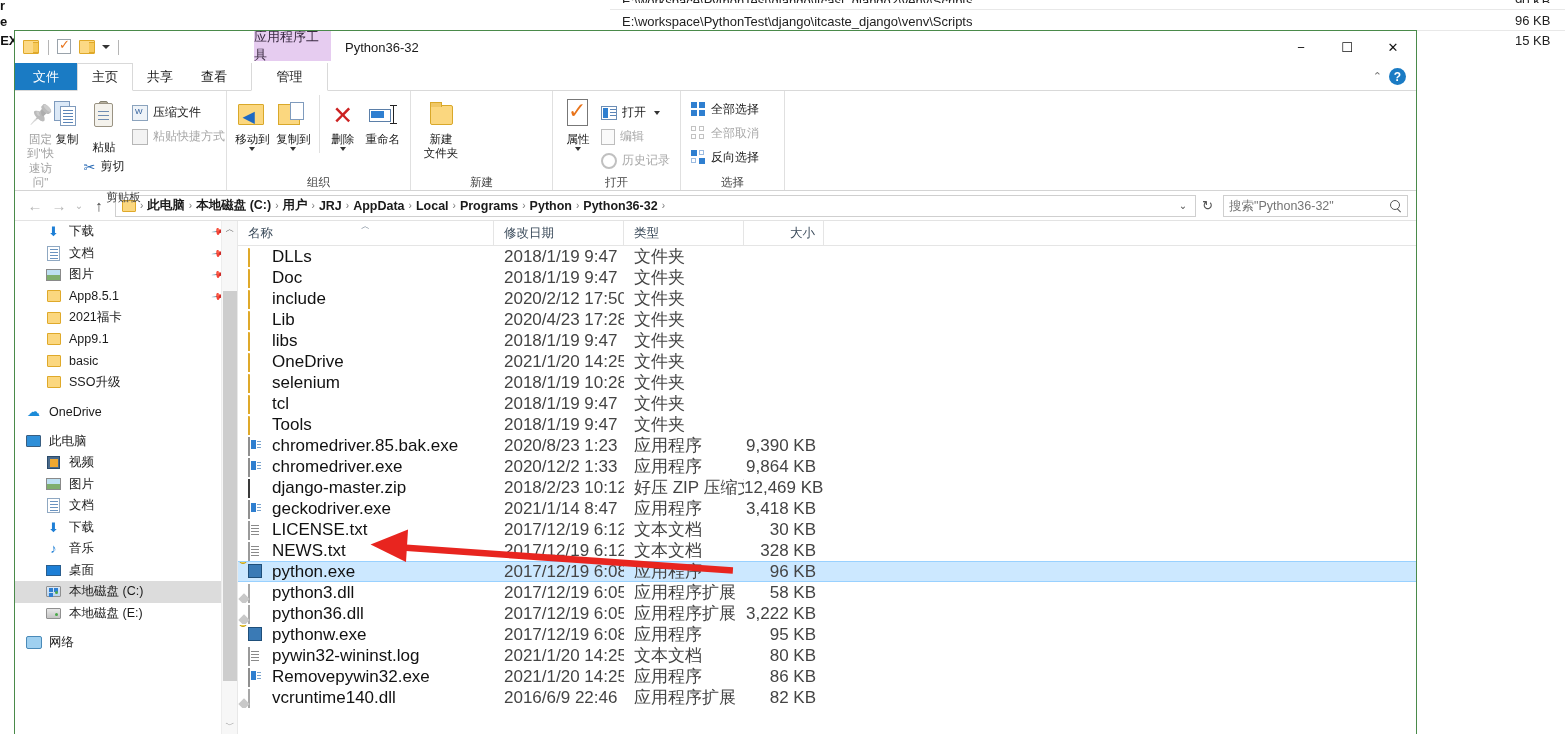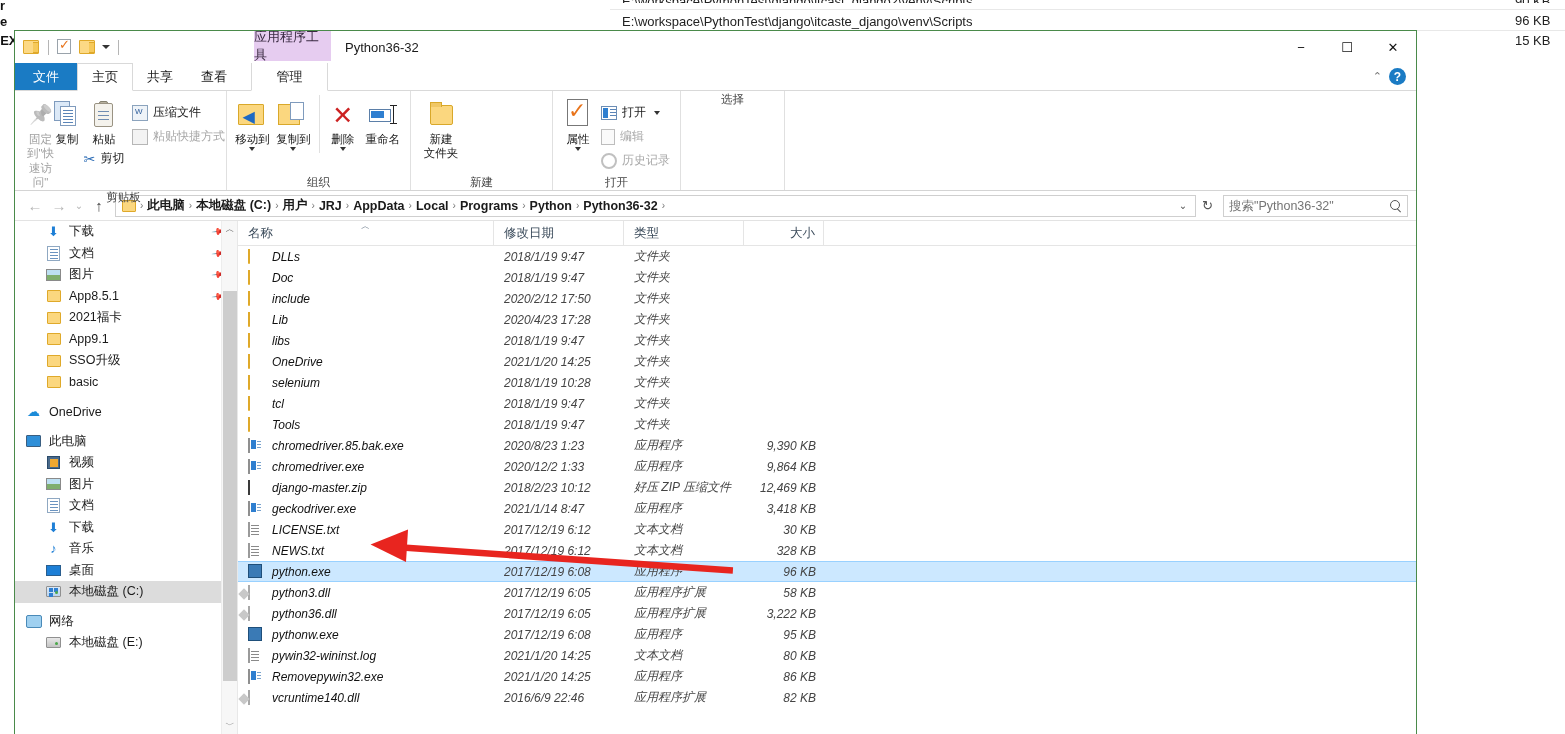--- a/index.html
+++ b/index.html
@@ -400,21 +400,21 @@
   .col.c-size { width: 80px; flex: 0 0 80px; justify-content: flex-end; padding-right: 8px; padding-left: 0; }
   .col.c-rest { flex: 1; border-right: none; }
   .sort-ind {
     position: absolute; left: 50%; top: -1px; transform: translateX(-50%);
     font-size: 9px; color: #6a7a8a;
   }
 
   .rows { flex: 1; overflow: hidden; position: relative; }
   .frow {
     height: 21px; display: flex; align-items: center;
-    font-size: 12px; cursor: default; font-style: italic;
+    font-size: 17px; cursor: default;
   }
   .frow.sel { background: #cce8ff; border-top: 1px solid #99d1ff; border-bottom: 1px solid #99d1ff; height: 21px; }
   .cell { overflow: hidden; white-space: nowrap; }
   .cell.name { width: 256px; flex: 0 0 256px; display: flex; align-items: center; padding-left: 10px; color: #111; }
   .cell.date { width: 130px; flex: 0 0 130px; padding-left: 10px; color: #444; }
   .cell.type { width: 120px; flex: 0 0 120px; padding-left: 10px; color: #444; }
   .cell.size { width: 80px; flex: 0 0 80px; text-align: right; padding-right: 8px; color: #444; }
   .fico { width: 16px; height: 16px; margin-right: 8px; flex: 0 0 16px; position: relative; }
 
   .fi-folder { width: 15px; height: 12px; margin-top: 2px; background: #fbd77f; border: 1px solid #dfa92a; border-radius: 0 1px 1px 1px; }
@@ -506,21 +506,21 @@
         <div class="bigbtn" style="width:46px;">
           <span class="gi">
             <span class="g-copy">
                 <i class="pg b"></i>
                 <i class="pg f"></i>
               </span>
           </span>
           <span>复制</span>
         </div>
         <div style="display:flex; flex-direction:column; align-items:center; width:48px;">
-          <div class="bigbtn" style="width:48px;">
+          <div class="bigbtn" style="width:48px;gap:8px;">
             <span class="gi">
               <span class="g-paste">
                   <i class="clip"></i>
                   <i class="bd"></i>
                   <i class="ln" style="top:10px"></i>
                   <i class="ln" style="top:14px"></i>
                   <i class="ln" style="top:18px"></i>
                 </span>
             </span>
             <span>粘贴</span>
@@ -624,20 +624,51 @@
           <div class="smallbtn dis">
             <span class="g-hist"></span>
             <span>历史记录</span>
           </div>
         </div>
       </div>
       <div class="rgroup-title">打开</div>
     </div>
 
     <div class="rgroup" style="width:104px;">
+      <div class="rgroup-items">
+        <div class="smallcol" style="padding-top:4px;">
+          <div class="smallbtn">
+            <span class="g-selall">
+                <i></i>
+                <i></i>
+                <i></i>
+                <i></i>
+              </span>
+            <span>全部选择</span>
+          </div>
+          <div class="smallbtn dis">
+            <span class="g-selall g-selnone">
+                <i></i>
+                <i></i>
+                <i></i>
+                <i></i>
+              </span>
+            <span>全部取消</span>
+          </div>
+          <div class="smallbtn">
+            <span class="g-selall g-selinv">
+                <i></i>
+                <i></i>
+                <i></i>
+                <i></i>
+              </span>
+            <span>反向选择</span>
+          </div>
+        </div>
+      </div>
       <div class="rgroup-title">选择</div>
     </div>
 
     <div class="rgroup" style="flex:1; border-right:none;"></div>
   </div>
 
   <div class="addrbar">
     <div class="navbtn">←</div>
     <div class="navbtn">→</div>
     <div class="navbtn small">⌄</div>
@@ -717,28 +748,28 @@
       <div class="nav-item deep">
           <span class="nav-ico">
             <span class="ic-fold"></span>
           </span>
           <span>App9.1</span>
         </div>
       <div class="nav-item deep">
           <span class="nav-ico">
             <span class="ic-fold"></span>
           </span>
+          <span>basic</span>
+        </div>
+      <div class="nav-item deep">
+          <span class="nav-ico">
+            <span class="ic-fold"></span>
+          </span>
           <span>SSO升级</span>
         </div>
-      <div class="nav-item deep">
-          <span class="nav-ico">
-            <span class="ic-fold"></span>
-          </span>
-          <span>basic</span>
-        </div>
 
       <div class="nav-item root spacer-top">
           <span class="nav-ico">
             <span class="ic-cloud">☁</span>
           </span>
           <span>OneDrive</span>
         </div>
 
       <div class="nav-item root spacer-top">
           <span class="nav-ico">
@@ -781,32 +812,32 @@
             <span class="ic-desk"></span>
           </span>
           <span>桌面</span>
         </div>
       <div class="nav-item deep sel">
           <span class="nav-ico">
             <span class="ic-drive sys"></span>
           </span>
           <span>本地磁盘 (C:)</span>
         </div>
+      <div class="nav-item deep">
+          <span class="nav-ico">
+            <span class="ic-drive"></span>
+          </span>
+          <span>本地磁盘 (E:)</span>
+        </div>
+
       <div class="nav-item root spacer-top">
           <span class="nav-ico">
             <span class="ic-net"></span>
           </span>
           <span>网络</span>
-        </div>
-
-      <div class="nav-item deep">
-          <span class="nav-ico">
-            <span class="ic-drive"></span>
-          </span>
-          <span>本地磁盘 (E:)</span>
         </div>
 
       <div class="sb-scroll">
         <div class="sb-arrow up">︿</div>
         <div class="sb-thumb" style="top:70px; height:390px;"></div>
         <div class="sb-arrow down">﹀</div>
       </div>
     </div>
 
     <div class="filelist">

